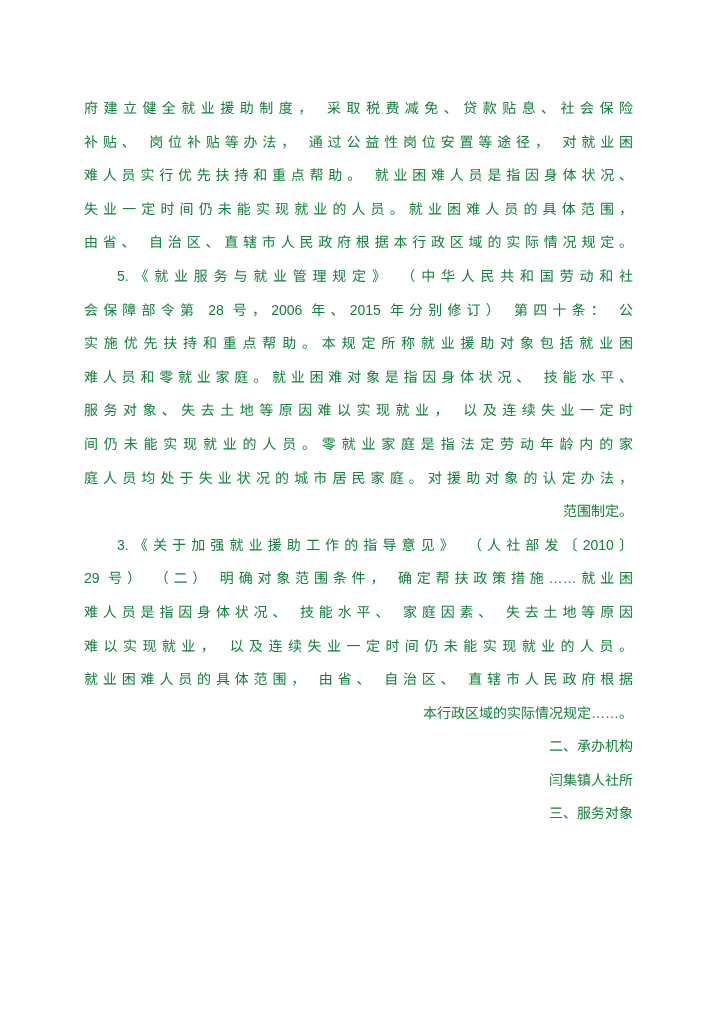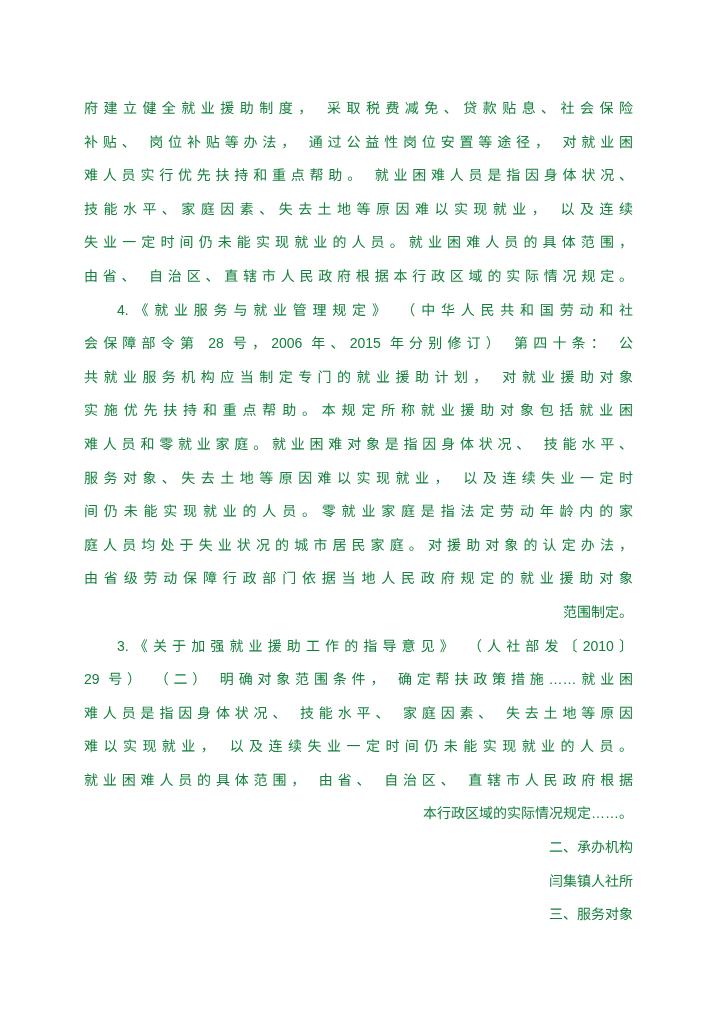--- a/index.html
+++ b/index.html
@@ -48,35 +48,32 @@
 </head>
 <body>
 
 <div class="page">
   <div class="text-block">
 
     <div class="para">
       <div class="line fill">府建立健全就业援助制度， 采取税费减免、贷款贴息、社会保险</div>
       <div class="line fill">补贴、 岗位补贴等办法， 通过公益性岗位安置等途径， 对就业困</div>
       <div class="line fill">难人员实行优先扶持和重点帮助。 就业困难人员是指因身体状况、</div>
-      <div class="line fill">技能水平、家庭因素、失去土地等原因难以实现就业， 以及连续</div>
       <div class="line fill">失业一定时间仍未能实现就业的人员。就业困难人员的具体范围，</div>
       <div class="line fill">由省、 自治区、直辖市人民政府根据本行政区域的实际情况规定。</div>
     </div>
 
     <div class="para">
-      <div class="line fill indent-num">4.《就业服务与就业管理规定》 （中华人民共和国劳动和社</div>
+      <div class="line fill indent-num">5.《就业服务与就业管理规定》 （中华人民共和国劳动和社</div>
       <div class="line fill">会保障部令第 28 号，2006 年、2015 年分别修订） 第四十条： 公</div>
-      <div class="line fill">共就业服务机构应当制定专门的就业援助计划， 对就业援助对象</div>
       <div class="line fill">实施优先扶持和重点帮助。本规定所称就业援助对象包括就业困</div>
       <div class="line fill">难人员和零就业家庭。就业困难对象是指因身体状况、 技能水平、</div>
       <div class="line fill">服务对象、失去土地等原因难以实现就业， 以及连续失业一定时</div>
       <div class="line fill">间仍未能实现就业的人员。零就业家庭是指法定劳动年龄内的家</div>
       <div class="line fill">庭人员均处于失业状况的城市居民家庭。对援助对象的认定办法，</div>
-      <div class="line fill">由省级劳动保障行政部门依据当地人民政府规定的就业援助对象</div>
       <div class="line end">范围制定。</div>
     </div>
 
     <div class="para">
       <div class="line fill indent-num">3.《关于加强就业援助工作的指导意见》 （人社部发〔2010〕</div>
       <div class="line fill">29 号） （二） 明确对象范围条件， 确定帮扶政策措施……就业困</div>
       <div class="line fill">难人员是指因身体状况、 技能水平、 家庭因素、 失去土地等原因</div>
       <div class="line fill">难以实现就业， 以及连续失业一定时间仍未能实现就业的人员。</div>
       <div class="line fill">就业困难人员的具体范围， 由省、 自治区、 直辖市人民政府根据</div>
       <div class="line end">本行政区域的实际情况规定……。</div>

